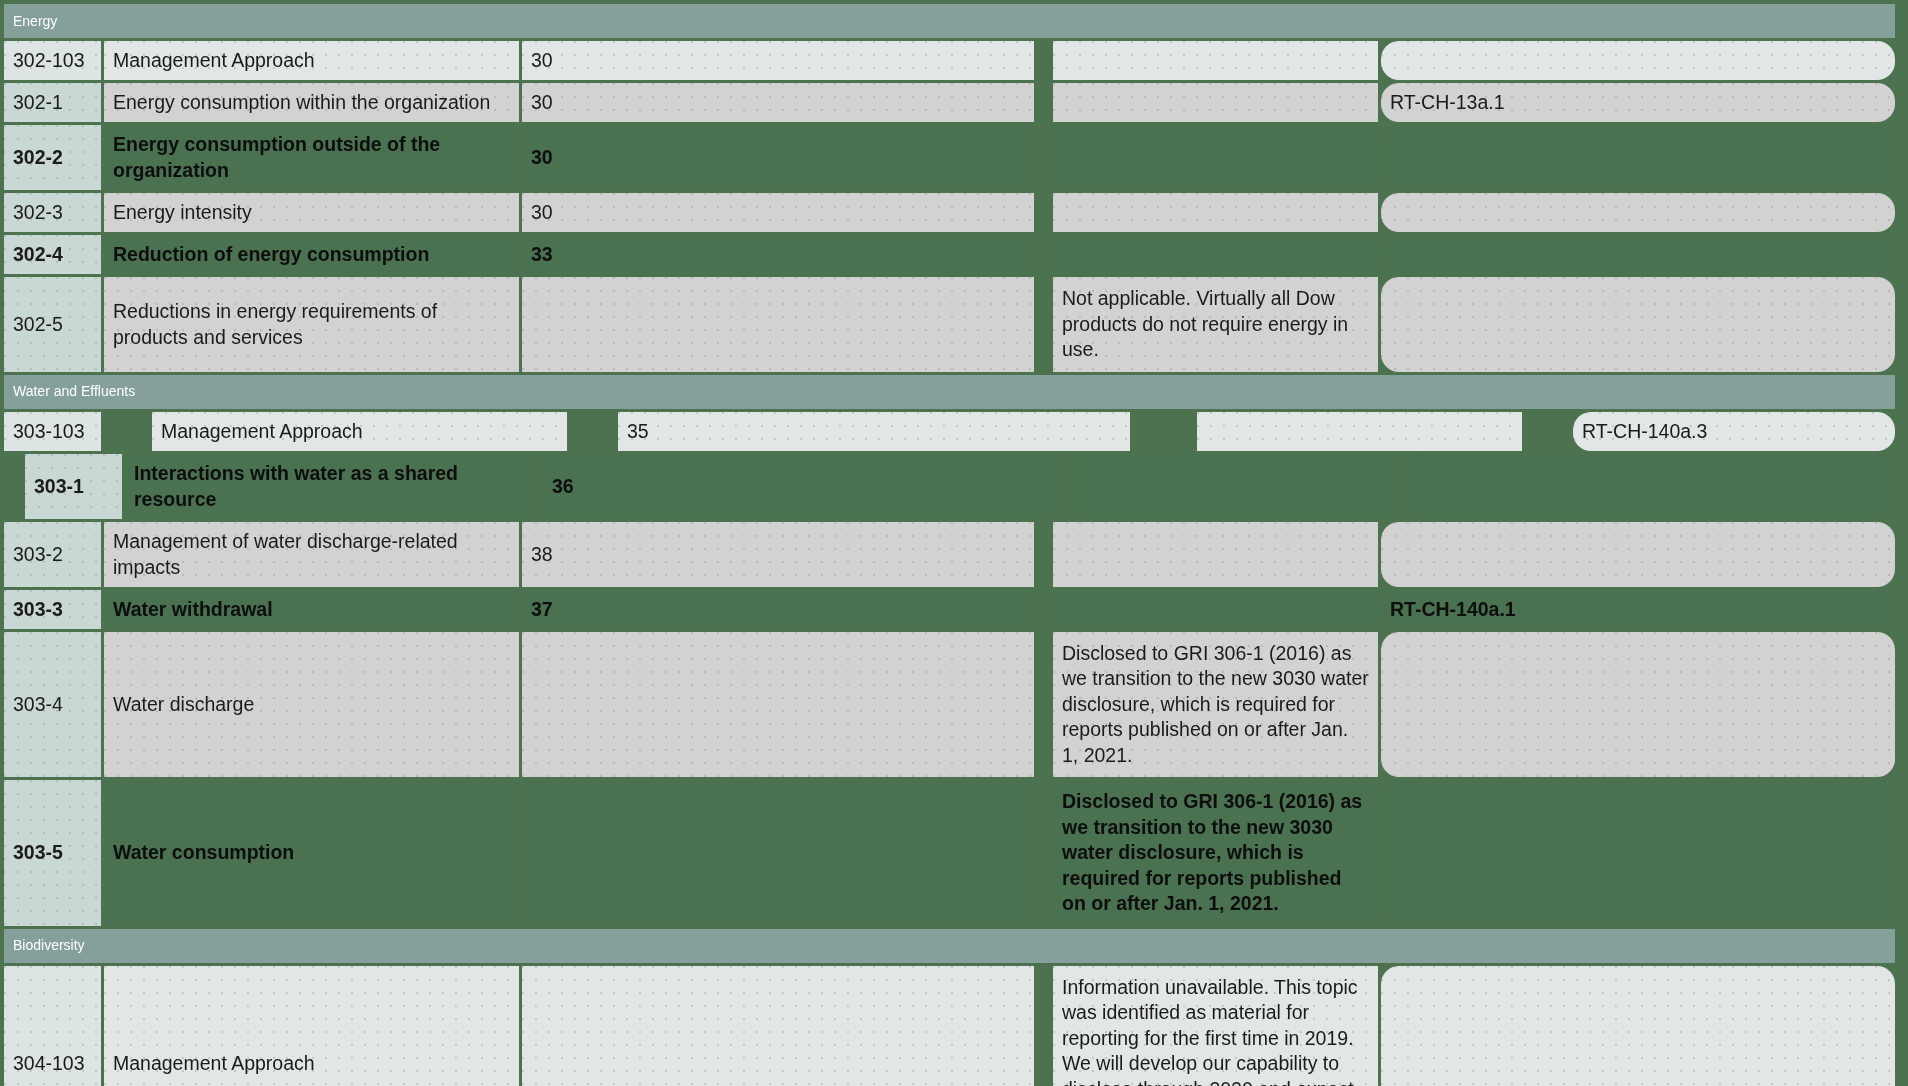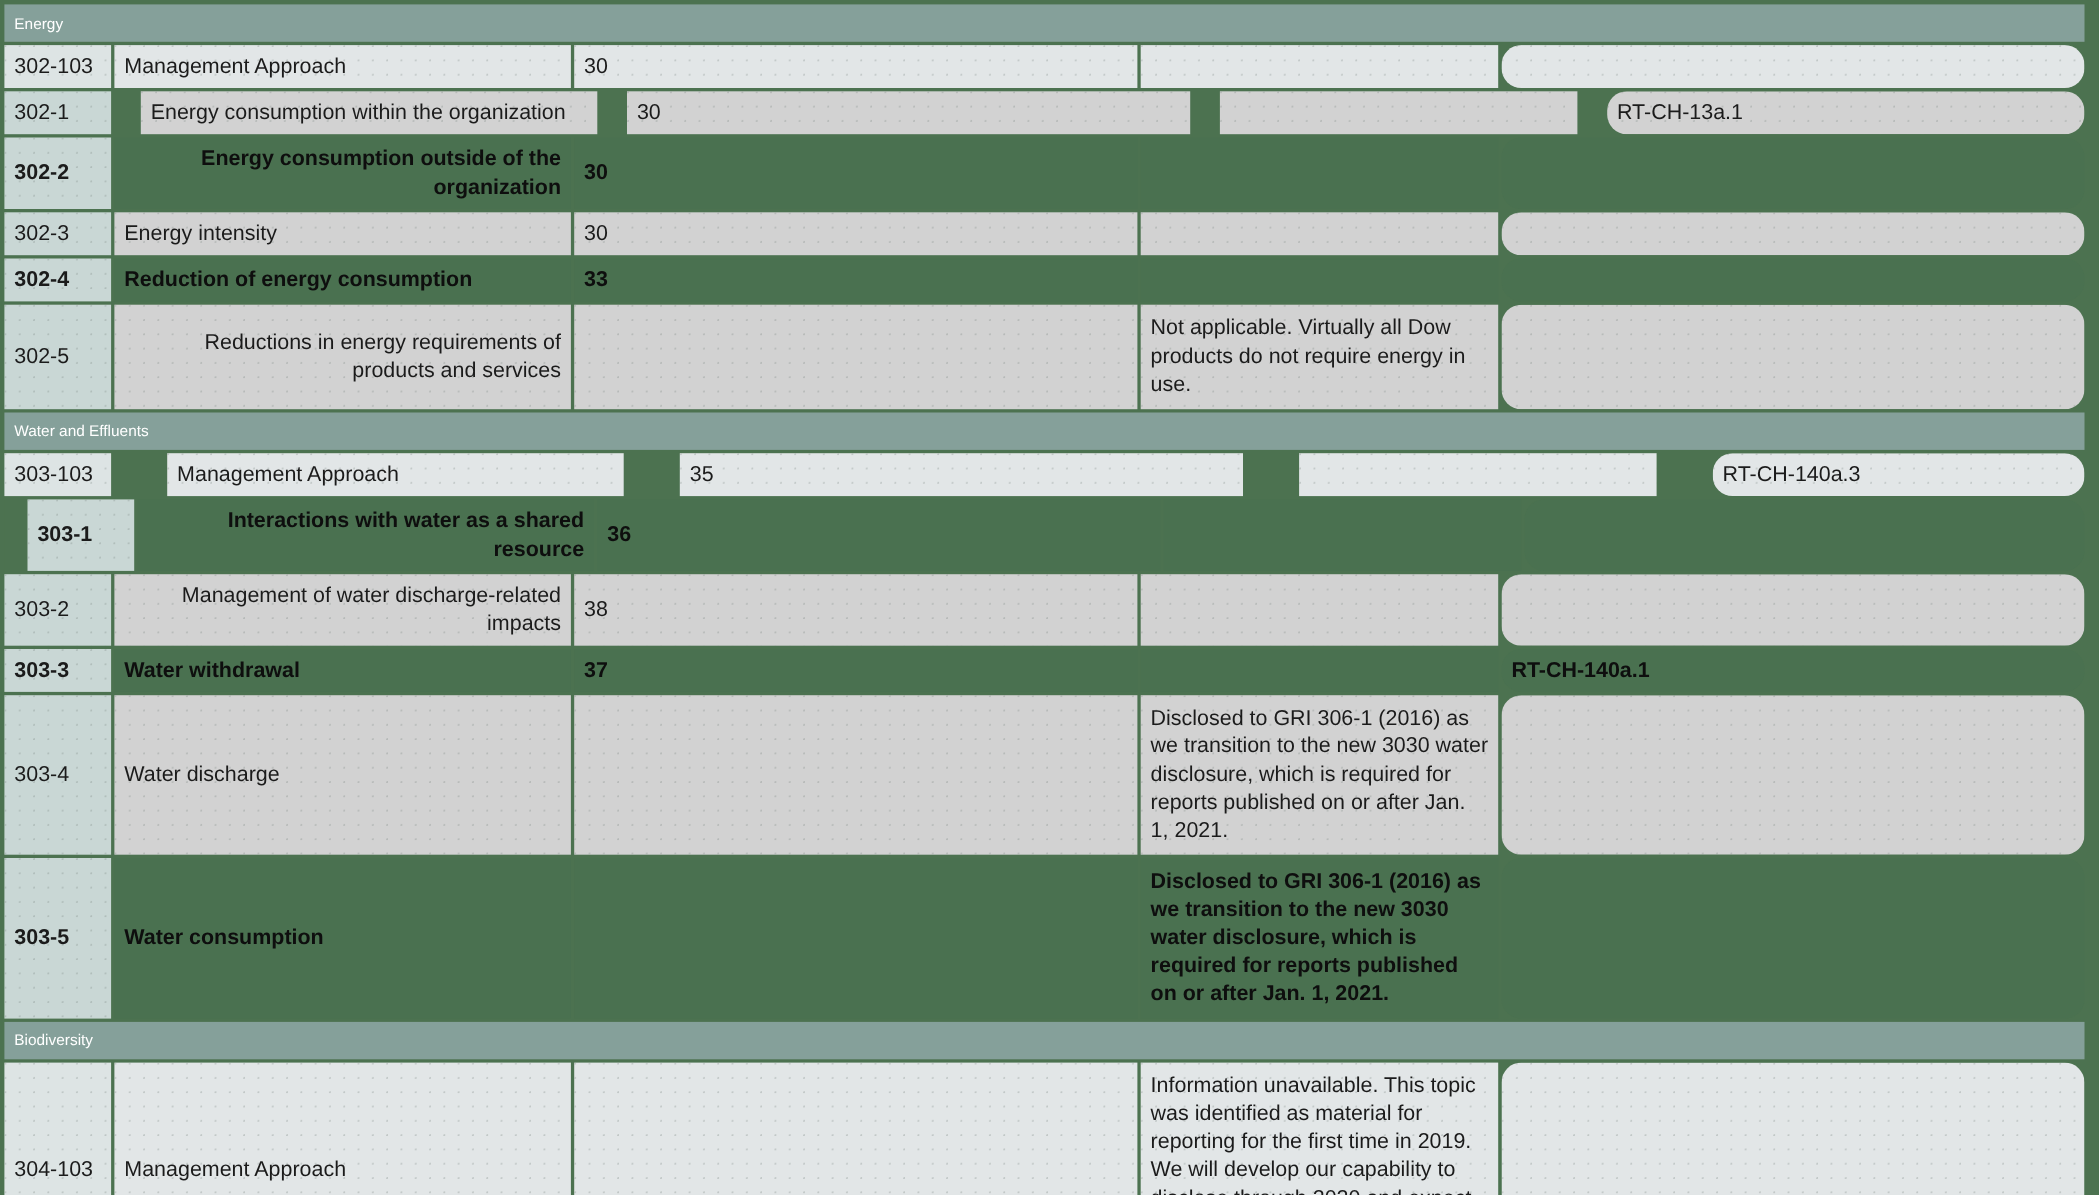--- a/index.html
+++ b/index.html
@@ -35,21 +35,21 @@
     display: flex;
     align-items: center;
     overflow: hidden;
     background-image:
       radial-gradient(circle at 1px 1px, rgba(120,130,125,0.30) 0.7px, transparent 0.9px);
     background-size: 13px 13px;
   }
   .c-id    { width: 97px;  min-width: 97px;  background-color: #c9d7d5; padding-left: 9px; }
   .c-desc  { width: 415px; min-width: 415px; background-color: #d2d2d2; margin-left: 3px; }
   .c-page  { width: 512px; min-width: 512px; background-color: #d2d2d2; margin-left: 3px; }
-  .c-notes { width: 325px; min-width: 325px; background-color: #d2d2d2; margin-left: 3px; align-items: flex-start; }
+  .c-notes { width: 325px; min-width: 325px; background-color: #d2d2d2; margin-left: 19px; align-items: flex-start; }
   .c-sasb  { flex: 1 1 auto;                 background-color: #d2d2d2; margin-left: 3px; border-radius: 18px; }
 
   
   .row.light .c-desc,
   .row.light .c-page,
   .row.light .c-notes,
   .row.light .c-sasb { background-color: #e2e6e7; }
   .row.light .c-id   { background-color: #dde4e4; }
 
   
@@ -80,21 +80,21 @@
     line-height: 26px;
     padding: 4px 9px 5px 9px;
     height: 34px;
     display: flex;
     align-items: center;
   }
 
   .notes-text { display: block; }
   .c-notes { line-height: 25.5px; padding-top: 9px; padding-bottom: 9px; }
   .c-desc  { align-items: center; }
-  .desc-wrap { display: block; text-align: right; }
+  .desc-wrap { display: block; }
 </style>
 </head>
 <body>
 
 <div id="gri-table">
     <div class="section-row">
       <div class="section-band">Energy</div>
     </div>
     <div class="row light" style="min-height: 38px;">
       <div class="cell c-id">
@@ -106,21 +106,21 @@
       <div class="cell c-page">
         <span class="desc-wrap">30</span>
       </div>
       <div class="cell c-notes">
         <span class="notes-text"></span>
       </div>
       <div class="cell c-sasb">
         <span class="desc-wrap"></span>
       </div>
     </div>
-    <div class="row " style="min-height: 38px; gap: 24px;">
+    <div class="row " style="min-height: 38px;">
       <div class="cell c-id">
         <span class="desc-wrap">302-1</span>
       </div>
       <div class="cell c-desc">
         <span class="desc-wrap">Energy consumption within the organization</span>
       </div>
       <div class="cell c-page">
         <span class="desc-wrap">30</span>
       </div>
       <div class="cell c-notes">

